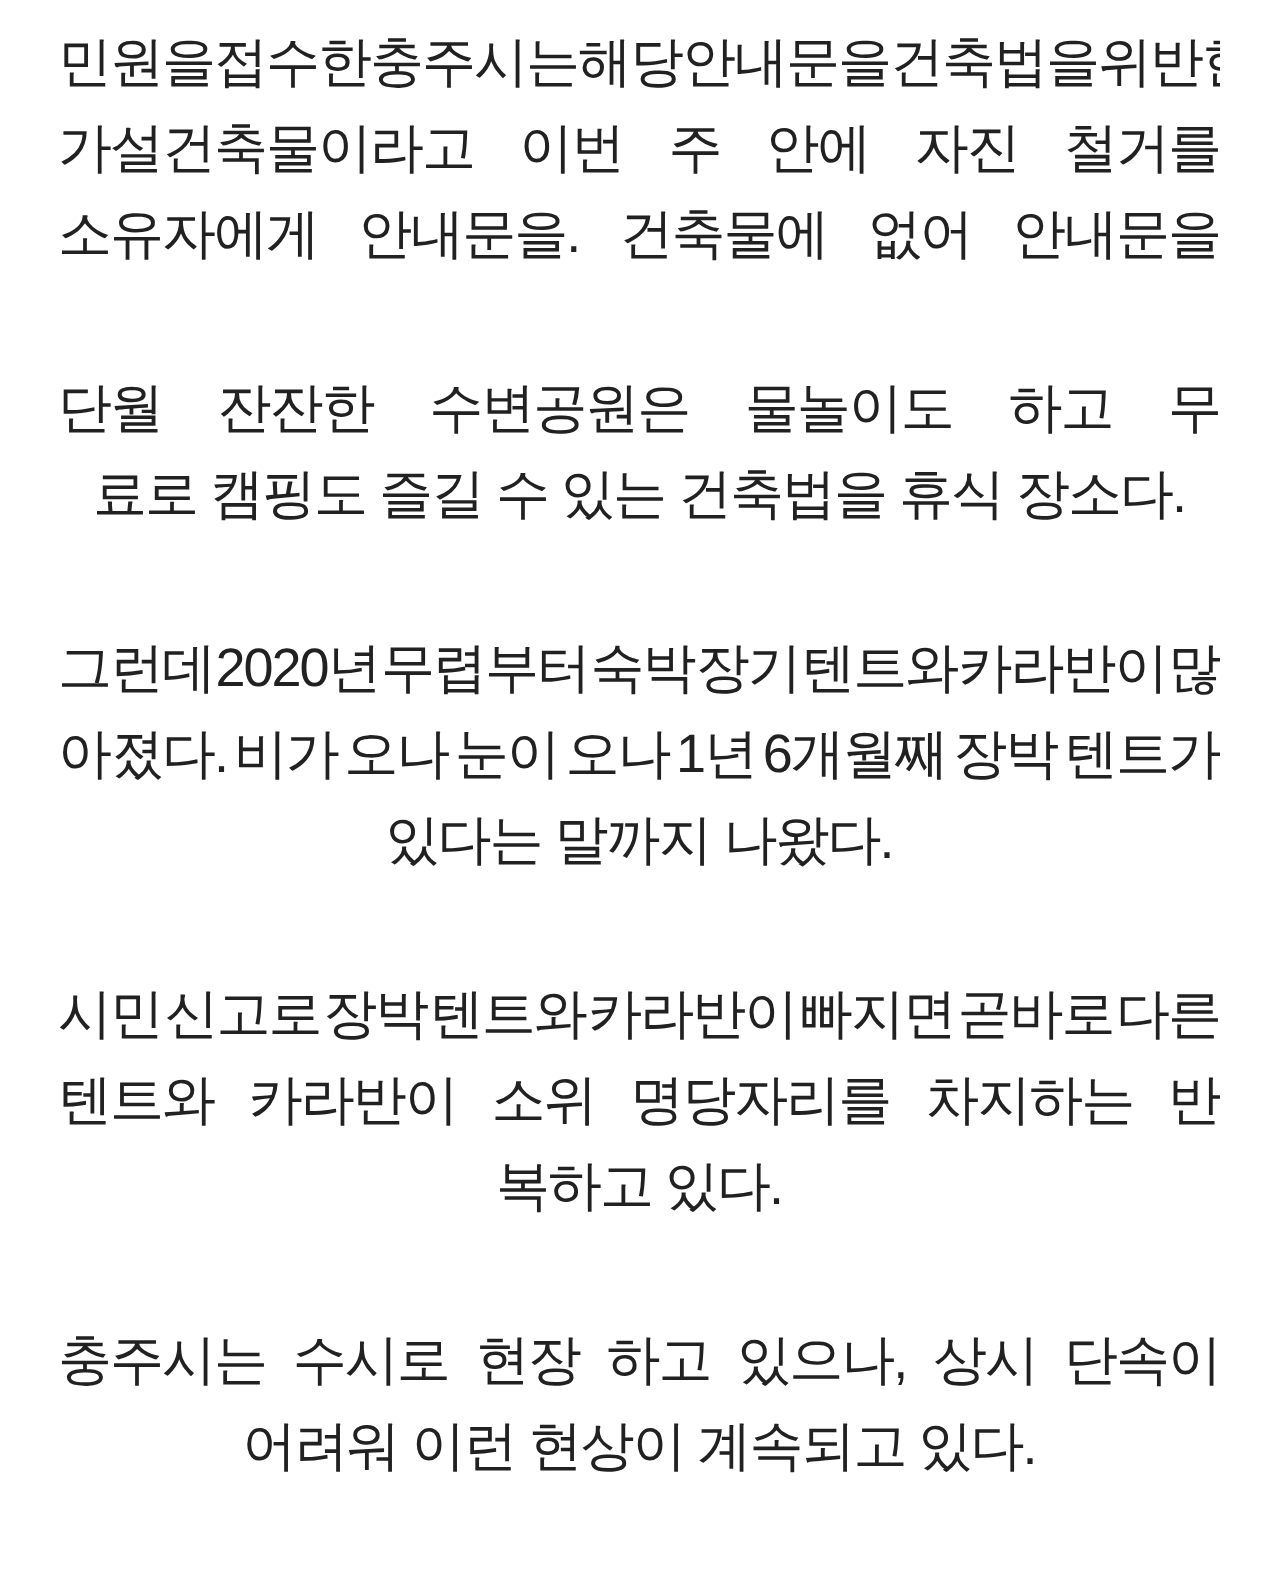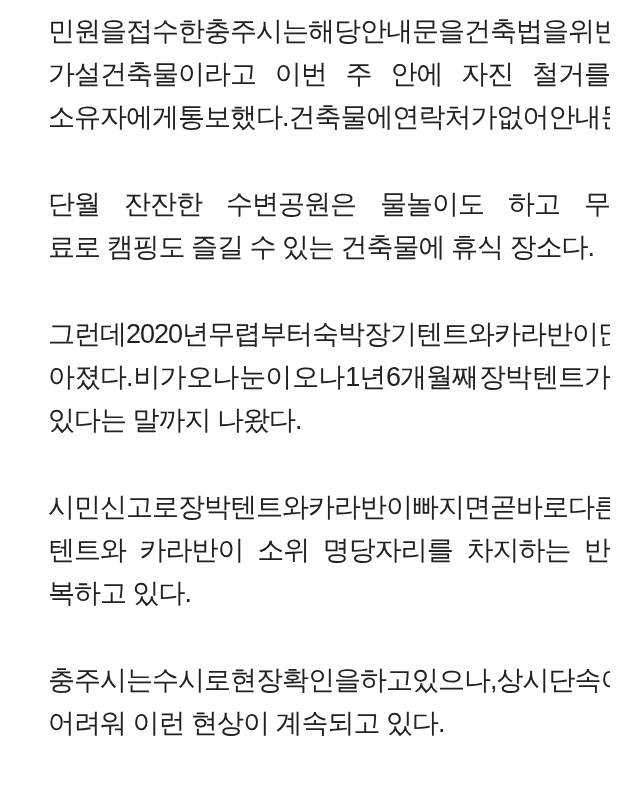--- a/index.html
+++ b/index.html
@@ -7,28 +7,29 @@
     padding: 0;
     background: #ffffff;
   }
   body {
     width: 640px;
     height: 798px;
     overflow: hidden;
     font-family: "Liberation Sans", sans-serif;
   }
   .article {
-    padding: 10px 30px 0 48px;
+    padding: 10px 30px 0 29px;
     color: #212121;
   }
   .para {
     margin: 0;
   }
   .para + .para {
     margin-top: 44px;
+    text-align: center;
   }
   .line {
     height: 43px;
     line-height: 43px;
     font-size: 27px;
     letter-spacing: -1px;
     color: #212121;
     overflow: hidden;
     white-space: nowrap;
   }
@@ -59,38 +60,37 @@
     <div class="line jline">
         <span>가설건축물이라고</span>
         <span>이번</span>
         <span>주</span>
         <span>안에</span>
         <span>자진</span>
         <span>철거를</span>
       </div>
     <div class="line jline">
         <span>소유자에게</span>
-        <span>통보했다.</span>
+        <span>안내문을.</span>
         <span>건축물에</span>
-        <span>연락처가</span>
         <span>없어</span>
         <span>안내문을</span>
       </div>
   </div>
 
   <div class="para">
     <div class="line jline">
         <span>단월</span>
         <span>잔잔한</span>
         <span>수변공원은</span>
         <span>물놀이도</span>
         <span>하고</span>
         <span>무</span>
       </div>
-    <div class="line">료로 캠핑도 즐길 수 있는 건축물에 휴식 장소다.</div>
+    <div class="line">료로 캠핑도 즐길 수 있는 건축법을 휴식 장소다.</div>
   </div>
 
   <div class="para">
     <div class="line jline">
         <span>그런데</span>
         <span>2020년</span>
         <span>무렵부터</span>
         <span>숙박</span>
         <span>장기</span>
         <span>텐트와</span>
@@ -131,21 +131,20 @@
         <span>반</span>
       </div>
     <div class="line">복하고 있다.</div>
   </div>
 
   <div class="para">
     <div class="line jline">
         <span>충주시는</span>
         <span>수시로</span>
         <span>현장</span>
-        <span>확인을</span>
         <span>하고</span>
         <span>있으나,</span>
         <span>상시</span>
         <span>단속이</span>
       </div>
     <div class="line">어려워 이런 현상이 계속되고 있다.</div>
   </div>
 
 </div>
 

